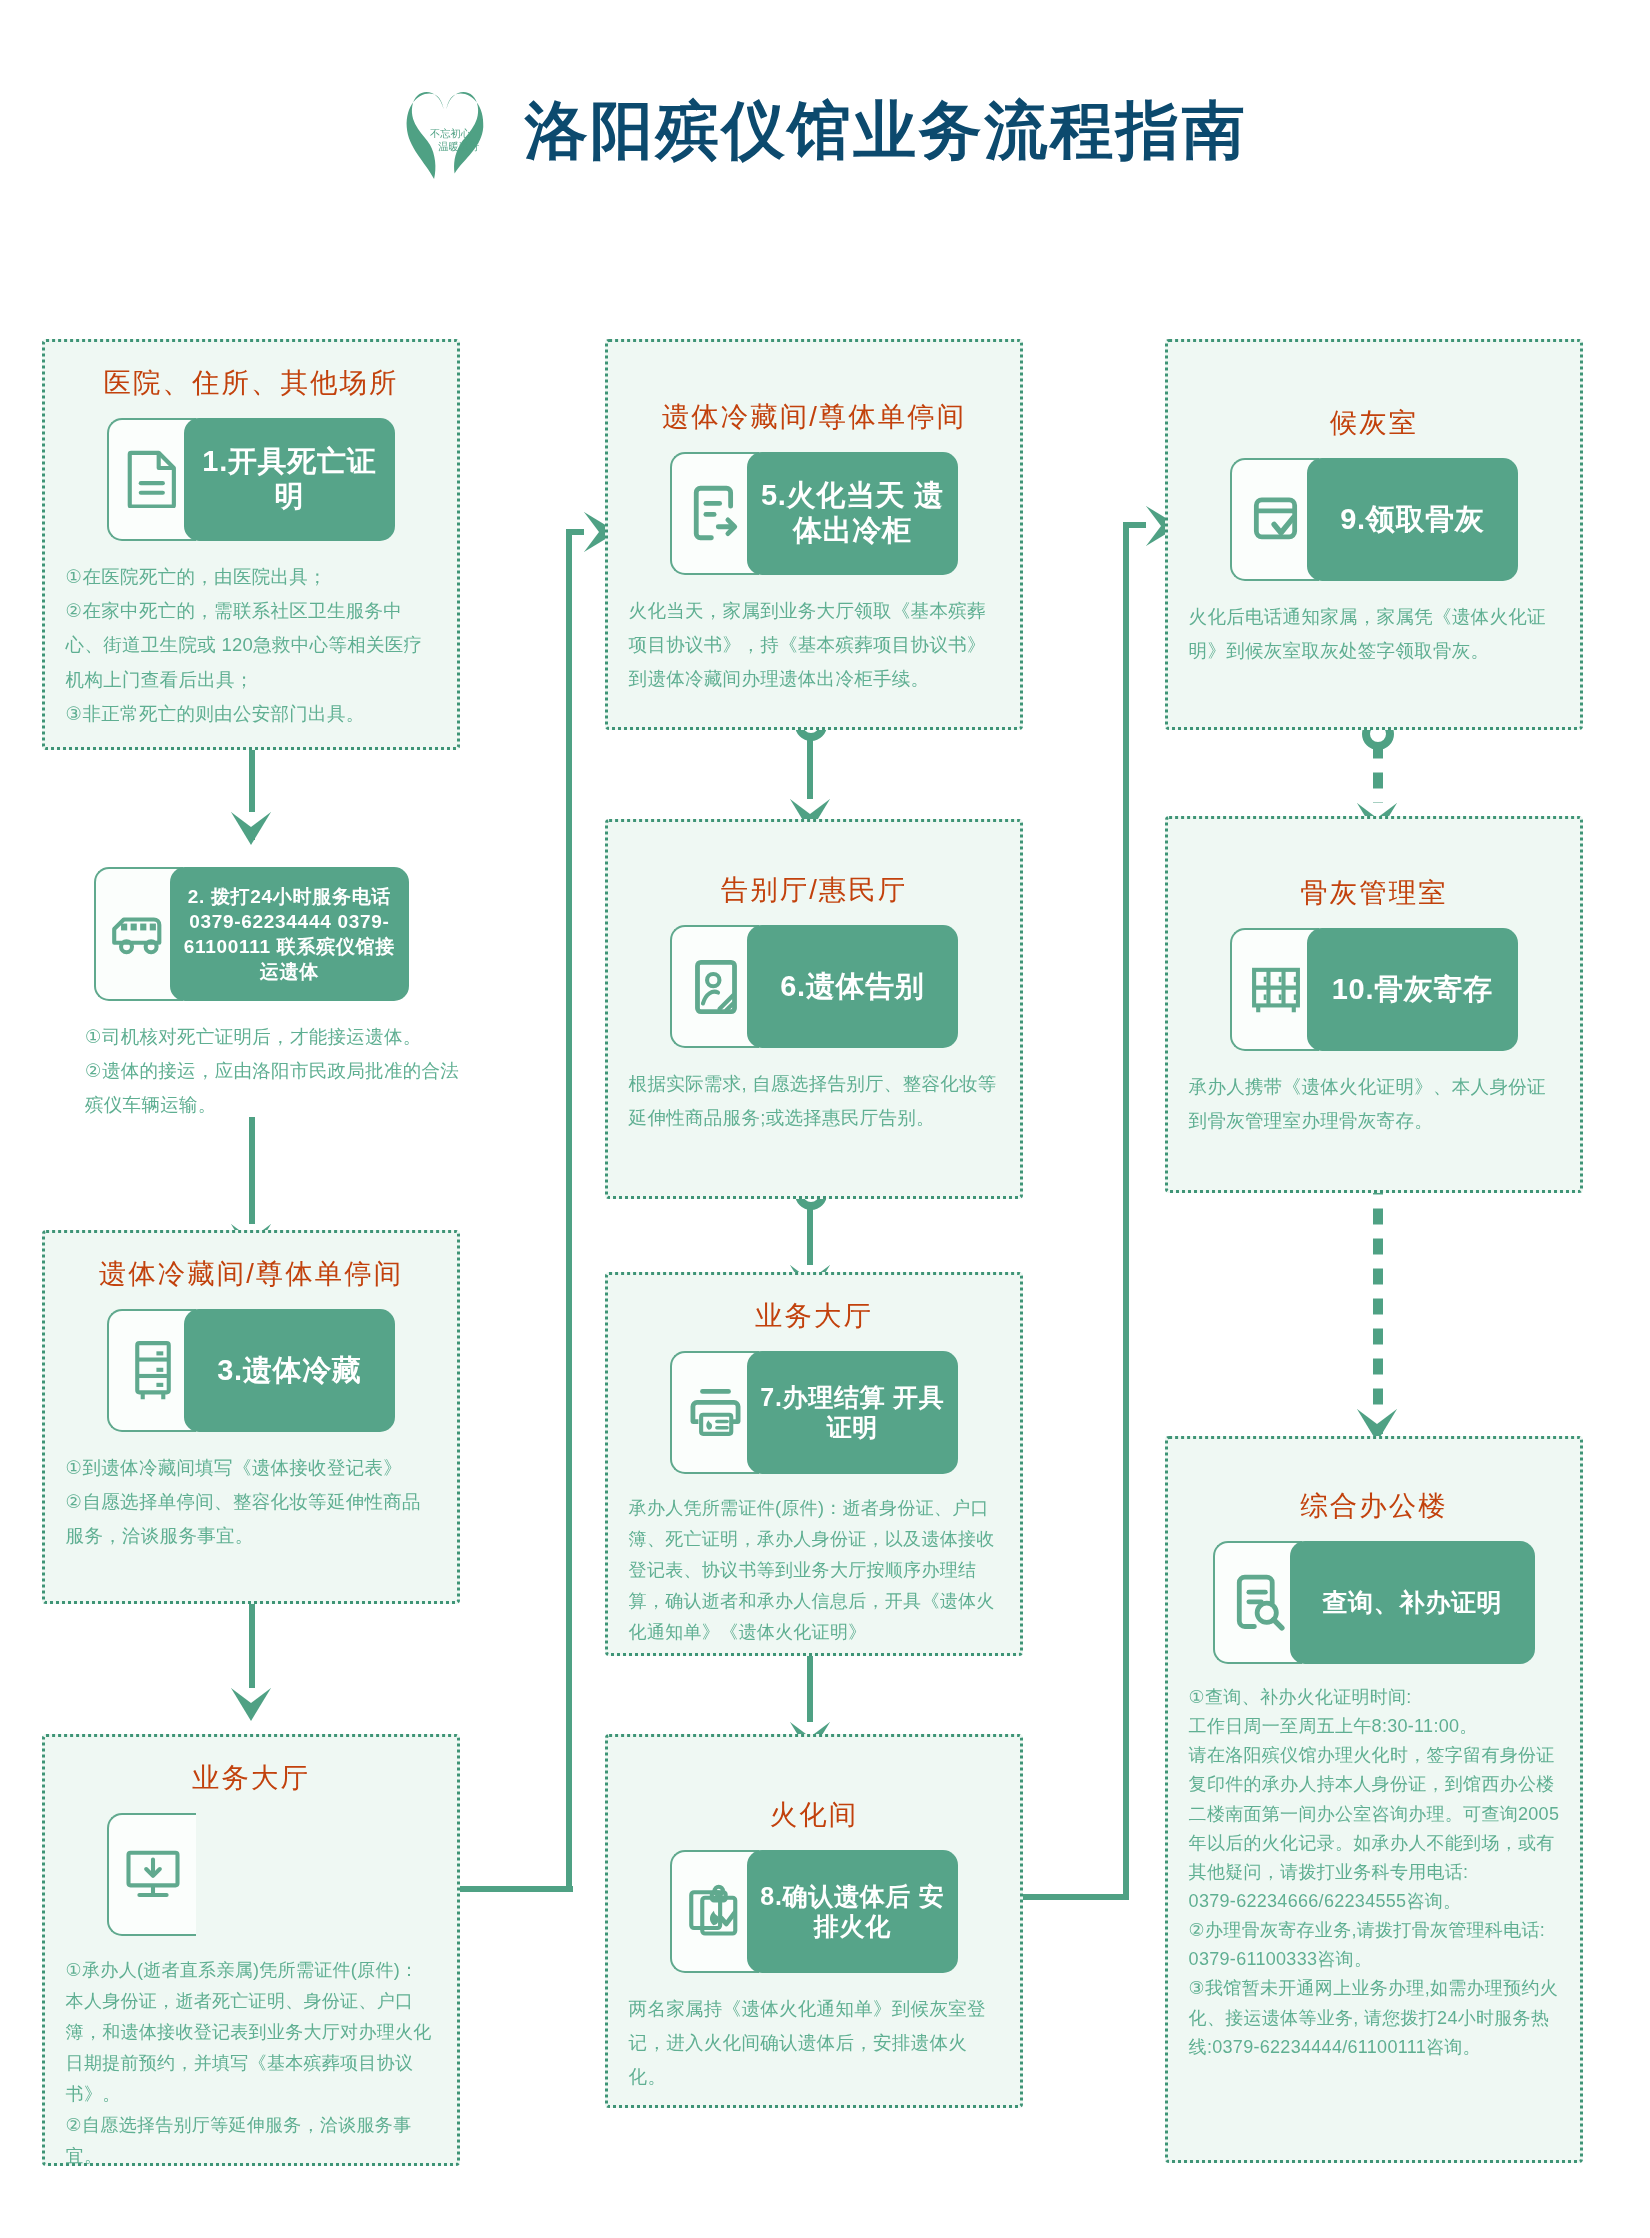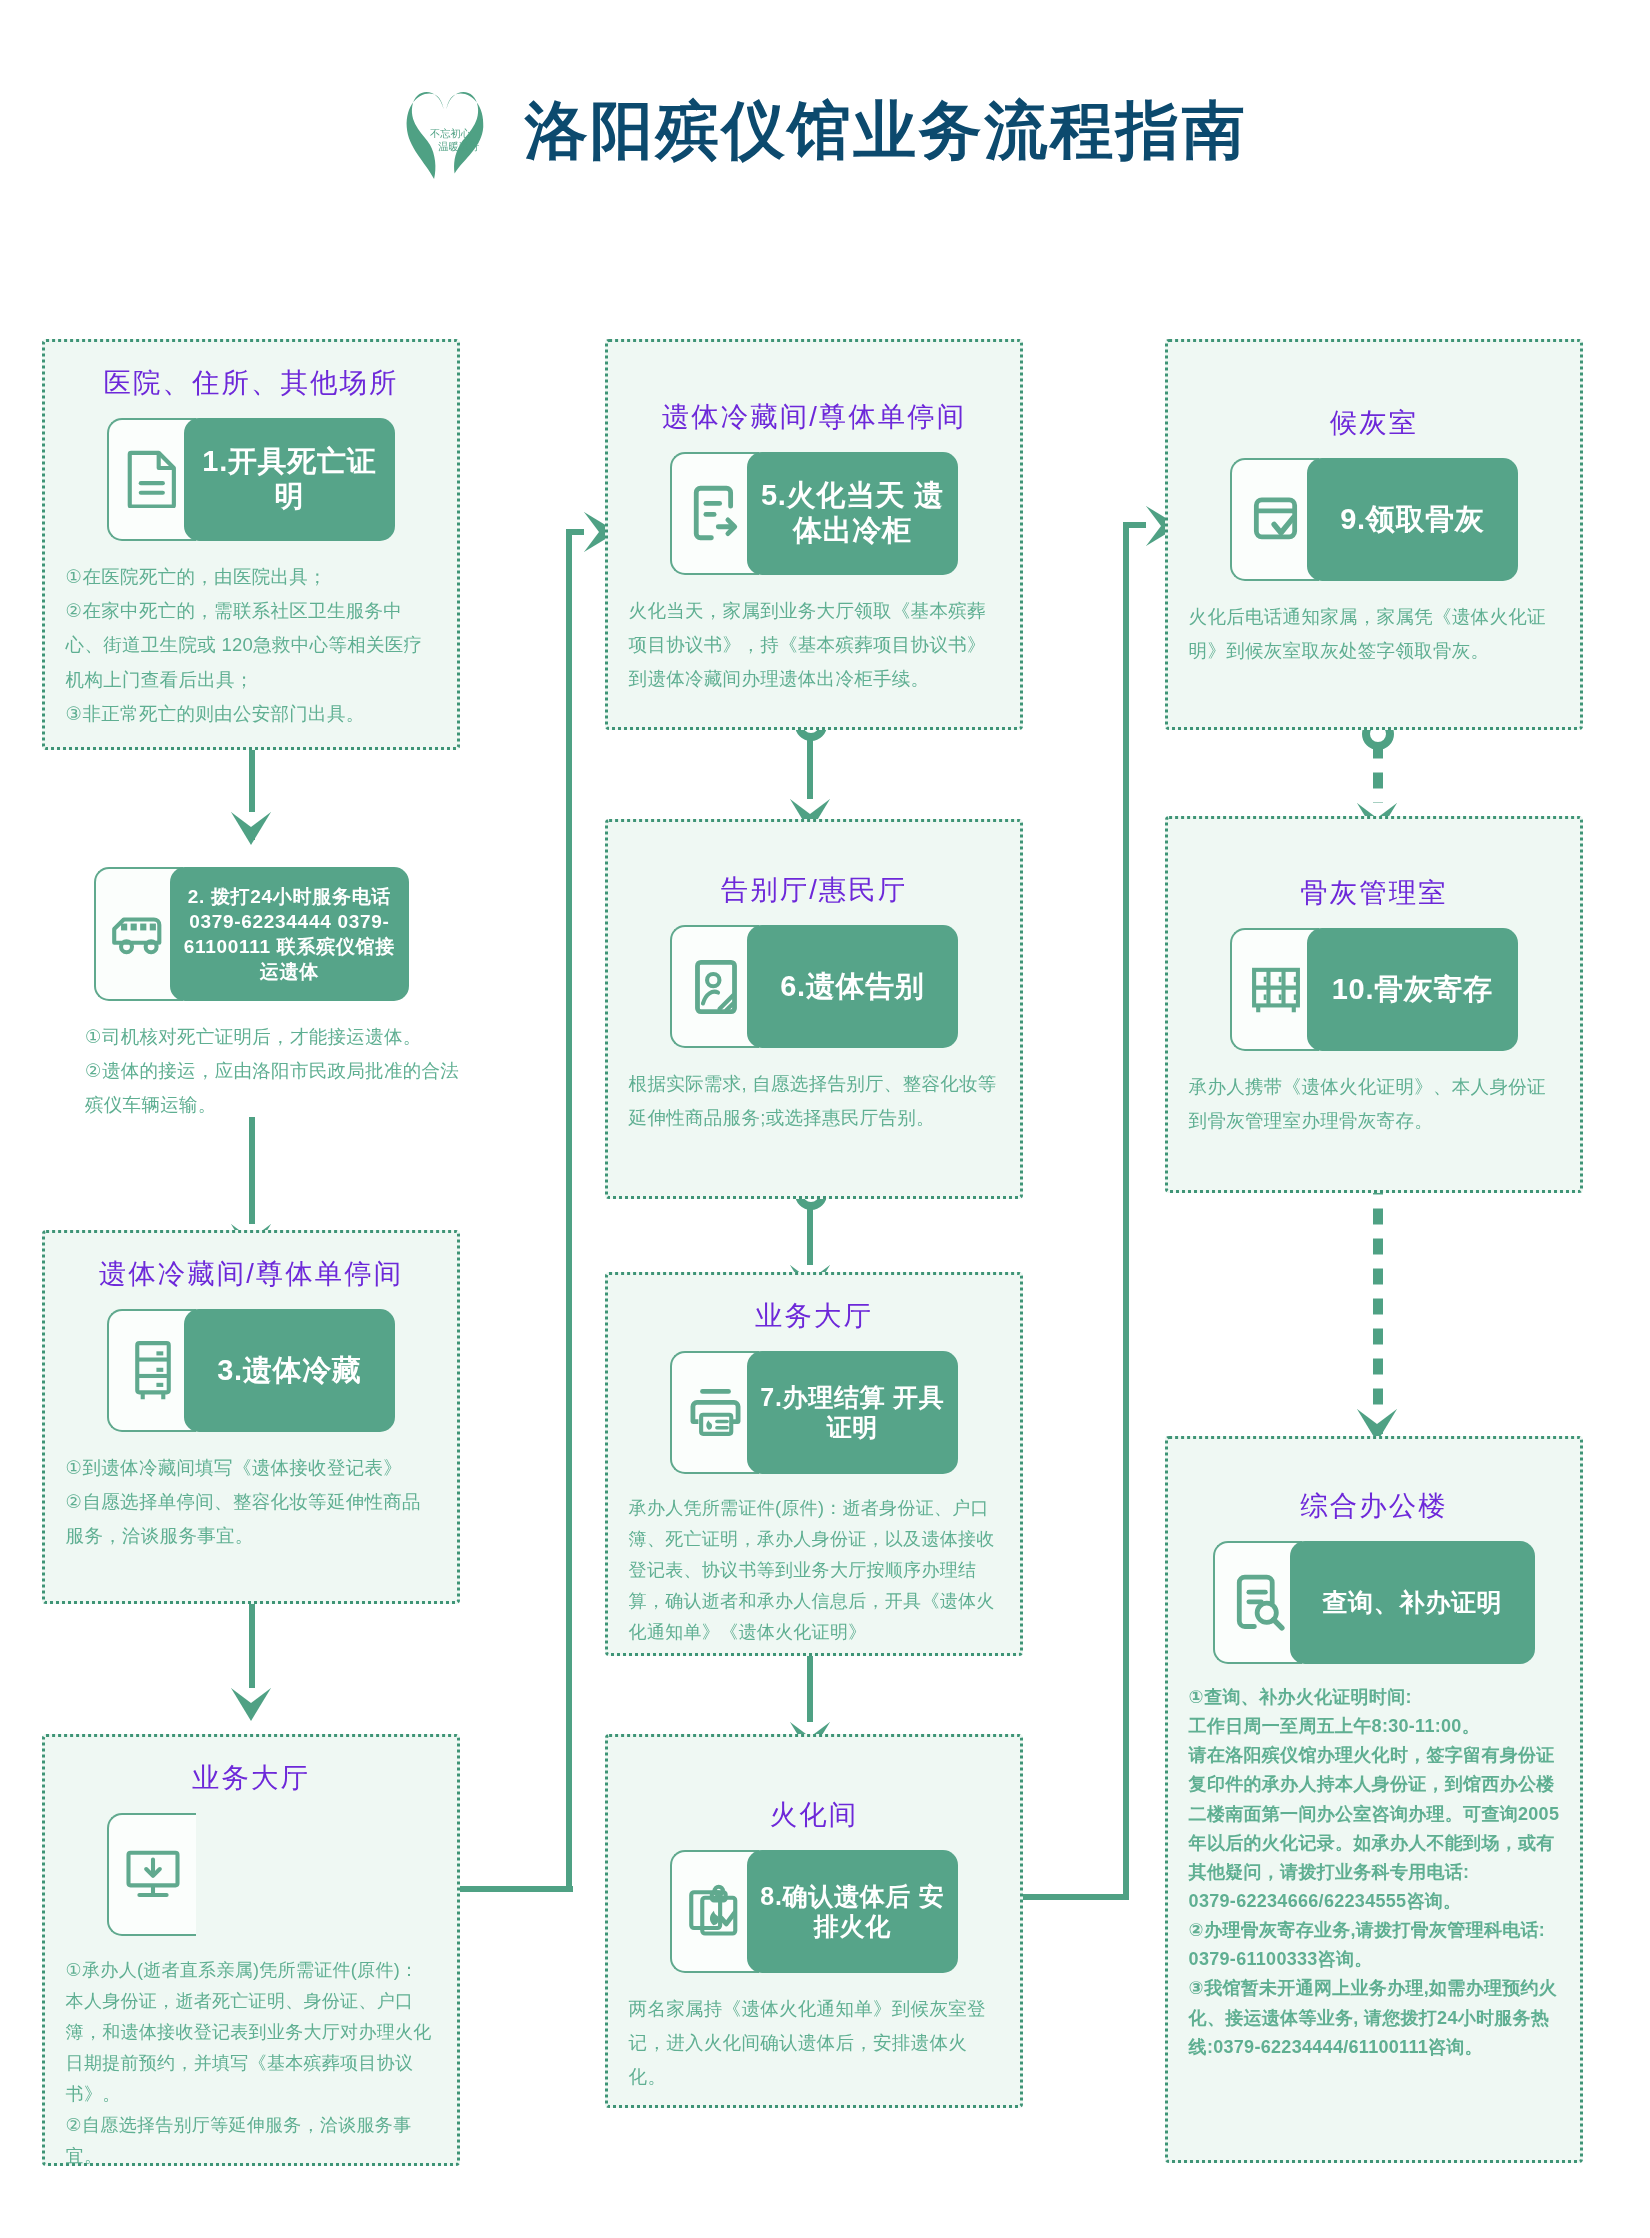--- a/index.html
+++ b/index.html
@@ -63,21 +63,21 @@
     padding: 25px 20.6px 20.6px 20.6px;
   }
   .card.plain {
     border: none;
     background: transparent;
     padding: 0;
   }
   .card-title {
     text-align: center;
     font-size: 27.4px;
-    color: #6d28d9;
+    color: #c2410c;
     letter-spacing: 2.1px;
     font-weight: 500;
     margin-bottom: 18px;
     line-height: 1.2;
   }
 
   
   .pill {
     display: flex;
     align-items: stretch;
@@ -125,21 +125,21 @@
 
   
   .card-body {
     font-size: 18.5px;
     color: #5FAF92;
     line-height: 1.85;
     letter-spacing: 0.3px;
     white-space: pre-line;
   }
   .card-body.tight { line-height: 1.72; font-size: 18px; }
-  .card-body.dense { line-height: 1.62; font-size: 18px; font-weight: bold; }
+  .card-body.dense { line-height: 1.62; font-size: 18px; }
 
   
   .conn { position: absolute; background: #4FA184; }
   .v-line { width: 6.2px; }
   .h-line { height: 6.2px; }
   .arrow-down {
     position: absolute;
     width: 0; height: 0;
     border-left: 20.6px solid transparent;
     border-right: 20.6px solid transparent;

